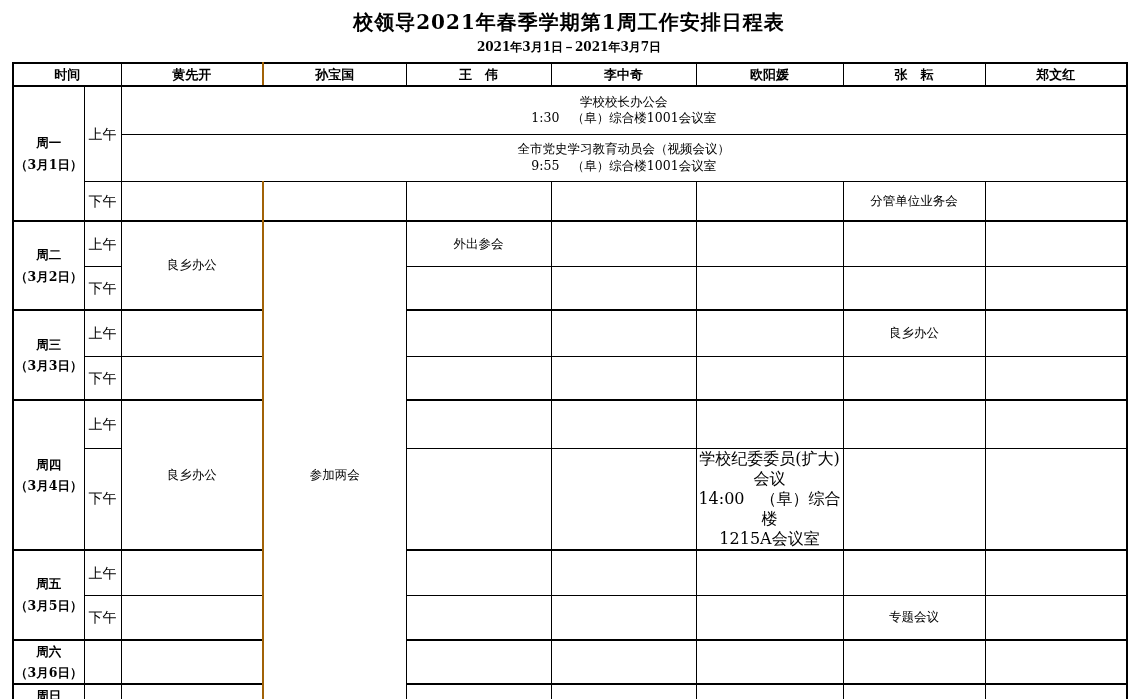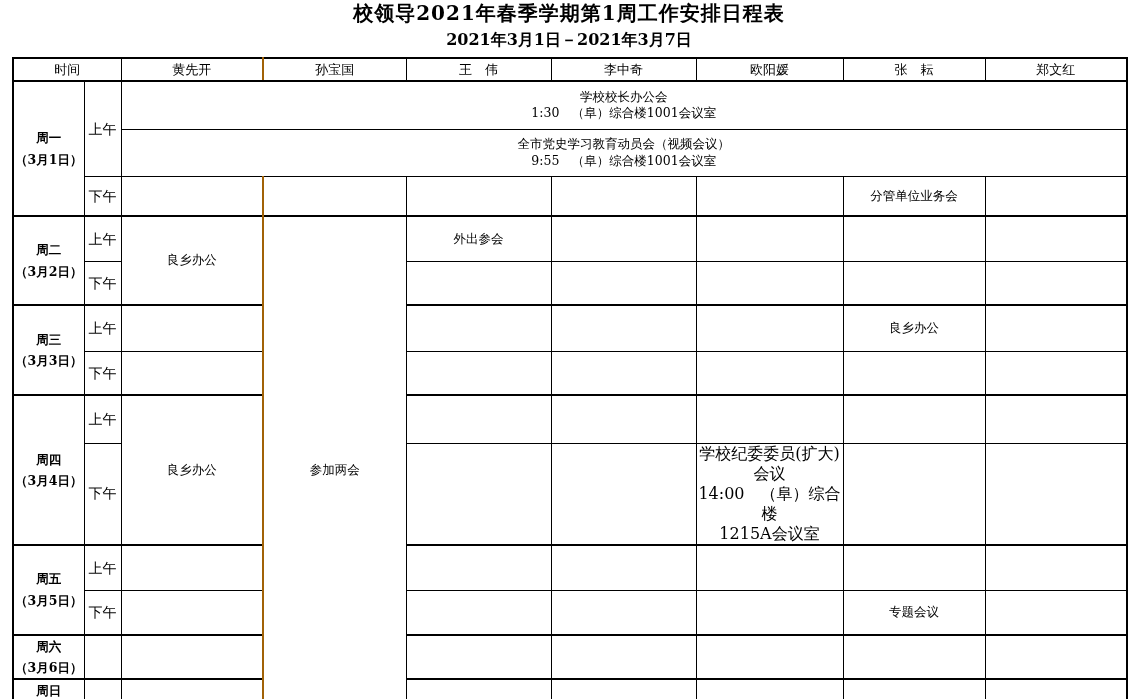--- a/index.html
+++ b/index.html
@@ -6,45 +6,46 @@
   body {
     width:1138px; height:699px;
     background:#ffffff; color:#000;
     font-family:"DejaVu Serif","Liberation Serif",serif;
     overflow:hidden;
   }
   .title {
     text-align:center;
     font-size:20px;
     font-weight:bold;
+    padding-top:9px;
     letter-spacing:1px;
   }
   .subtitle {
     text-align:center;
-    font-size:16px;
+    font-size:12px;
     font-weight:bold;
     margin-top:3px;
   }
   table.sched {
     border-collapse:collapse;
     table-layout:fixed;
     width:1114px;
     margin:6px 0 0 12px;
     border:2px solid #000;
   }
   .sched th, .sched td {
     border:1px solid #000;
     text-align:center;
     vertical-align:middle;
     padding:0;
     overflow:visible;
   }
   .sched th {
     font-size:13px;
-    font-weight:normal;
+    font-weight:bold;
     white-space:pre;
   }
   .sched td {
     font-size:12.5px;
     white-space:pre-line;
     line-height:1.3;
   }
   td.day {
     font-weight:bold;
     line-height:1.7;

